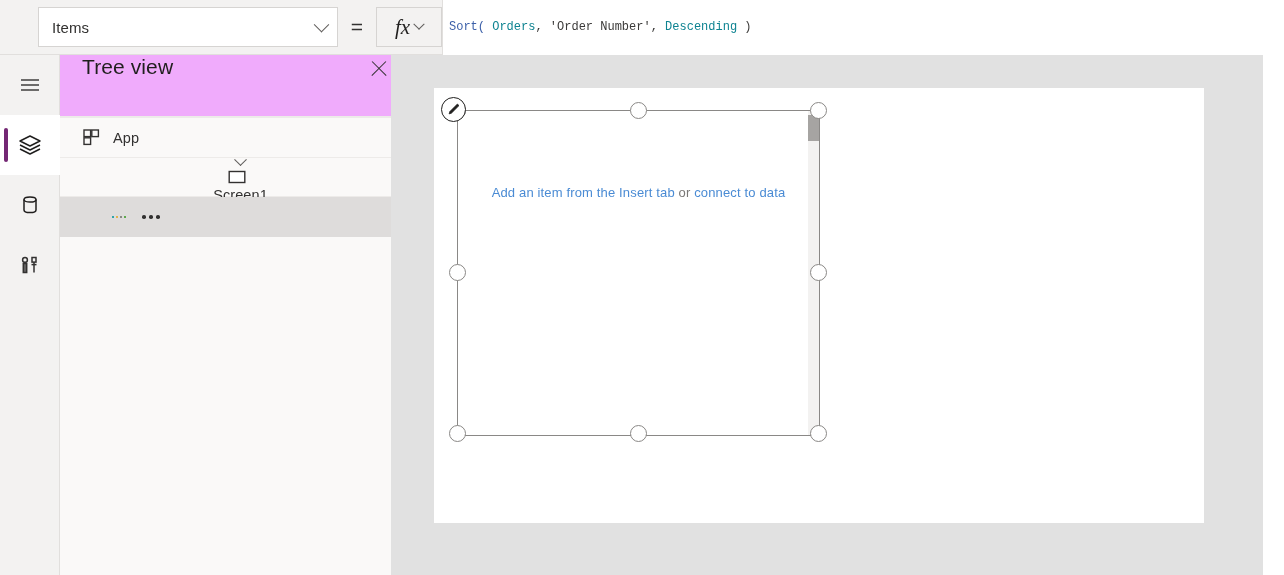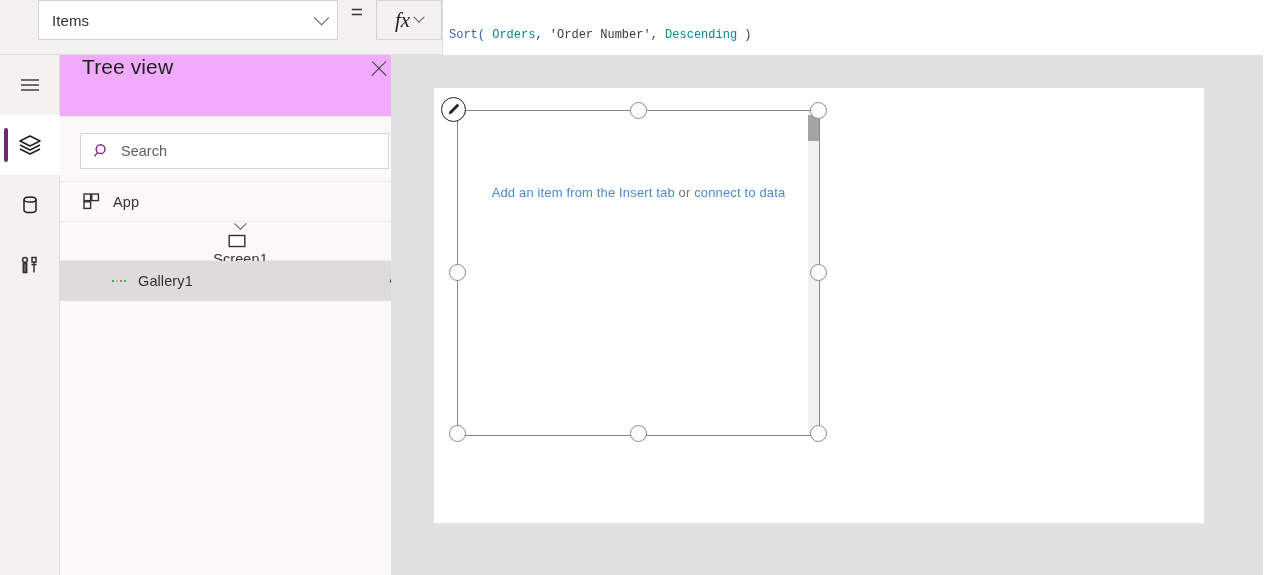--- a/index.html
+++ b/index.html
@@ -10,21 +10,21 @@
     font-family: "Liberation Sans", sans-serif;
     -webkit-font-smoothing: antialiased;
   }
 
   
   #formula-bar {
     position: absolute; left: 0; top: 0;
     width: 1284px; height: 55px;
     background: #f3f2f1;
     border-bottom: 1px solid #e1dfdd;
-    display: flex; 
+    display: flex; align-items: center;
   }
   #property-select {
     margin-left: 38px;
     width: 300px; height: 40px;
     background: #ffffff;
     border: 1px solid #d6d4d2;
     display: flex; align-items: center;
     padding: 0 10px 0 13px;
     cursor: pointer;
   }
@@ -285,31 +285,20 @@
   </div>
 </div>
 
 <div id="tree-panel">
 
   <div id="tree-header">
     <div id="tree-title">Tree view</div>
     <div id="close-tree"></div>
   </div>
 
-  <div id="search-wrap">
-    <div id="search-box">
-      <svg width="18" height="18" viewBox="0 0 18 18">
-        <g fill="none" stroke="#8a2a8a" stroke-width="1.5">
-          <circle cx="7.6" cy="7.2" r="4.4"></circle>
-          <line x1="4.3" y1="10.6" x2="1.6" y2="14.4"></line>
-        </g>
-      </svg>
-      <input id="search-input" type="text" placeholder="Search" style="">
-    </div>
-  </div>
 
   <div class="tree-row sep-top" style="padding-left:22px;">
     <span class="ico" style="margin-right:12px;">
       <svg width="19" height="19" viewBox="0 0 19 19">
         <g fill="none" stroke="#323130" stroke-width="1.4">
           <rect x="2" y="2" width="6.6" height="6.6"></rect>
           <rect x="9.8" y="2" width="6.6" height="6.6"></rect>
           <rect x="2" y="9.8" width="6.6" height="6.6"></rect>
         </g>
       </svg>
@@ -329,21 +318,20 @@
     <span class="label">Screen1</span>
   </div>
 
   <div class="tree-row selected" style="padding-left:52px;">
     <span class="ico gal-ico" style="margin-right:12px;">
       <u class="a"></u>
         <u class="b"></u>
         <u class="c"></u>
         <u class="d"></u>
     </span>
-    <span class="label">Gallery1</span>
     <span class="dots">
       <span></span>
         <span></span>
         <span></span>
     </span>
   </div>
 </div>
 
 <div id="canvas-area">
   <div id="app-screen">

